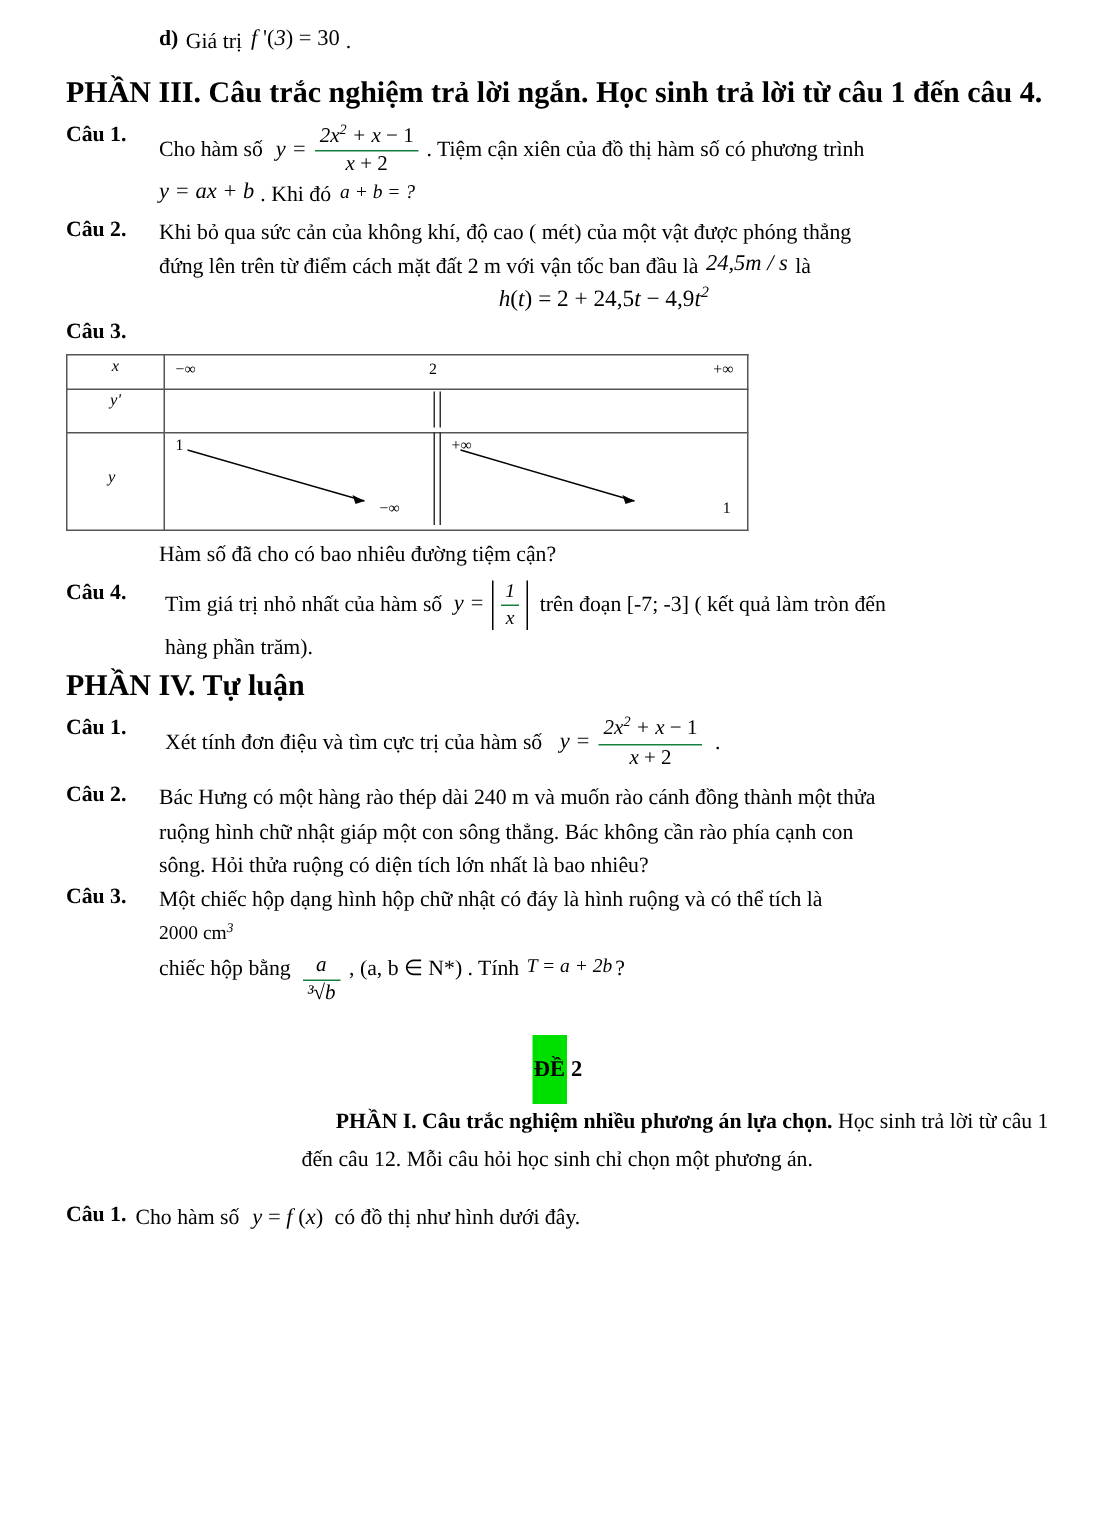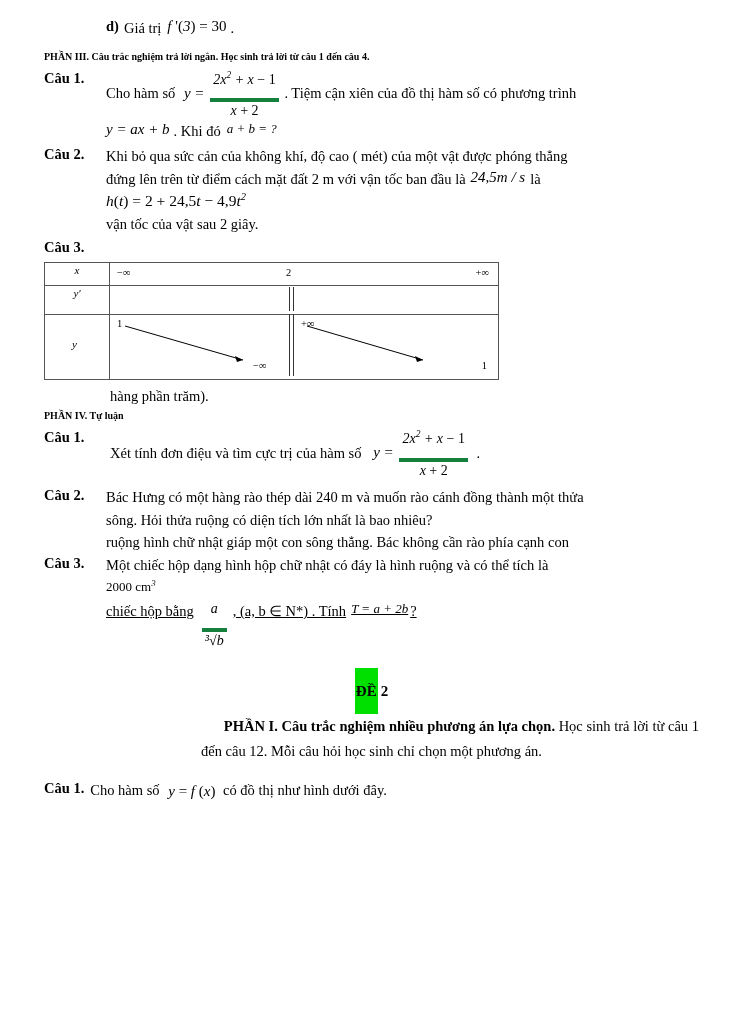--- a/index.html
+++ b/index.html
@@ -44,21 +44,21 @@
   }
   .body-txt {
     font-size: 14.5px;
     line-height: 1.42;
   }
   .indent {
     margin-left: 62px;
   }
   .heading {
     font-weight: bold;
-    font-size: 10px;
+    font-size: 20px;
     margin: 6px 0 4px 0;
   }
   
   .mi { font-family: "Liberation Serif", serif; font-style: italic; }
   .mn { font-family: "Liberation Serif", serif; font-style: normal; }
   .math {
     font-family: "Liberation Serif", serif;
     font-style: italic;
     font-size: 15px;
     white-space: nowrap;
@@ -68,22 +68,22 @@
   .frac {
     display: inline-block;
     vertical-align: middle;
     text-align: center;
     font-size: 14px;
     line-height: 1.15;
     margin: 0 2px;
   }
   .frac .num {
     display: block;
-    padding: 0 3px 11px 3px;
-    border-bottom: 4px solid #15803d;
+    padding: 0 3px 1px 3px;
+    border-bottom: 1px solid #15803d;
   }
   .frac .den {
     display: block;
     padding: 1px 3px 0 3px;
   }
   sup.e { font-size: 0.68em; vertical-align: super; font-style: italic;}
   .smallmath { font-size: 13px; }
   .absbar {
     display: inline-block;
     vertical-align: middle;
@@ -176,27 +176,24 @@
 
     <div class="row" style="margin-top:4px;">
       <span class="lbl lbl-w">Câu 2.</span>
       <span class="body-txt">Khi bỏ qua sức cản của không khí, độ cao ( mét) của một vật được phóng thẳng</span>
     </div>
     <div class="row indent">
       <span class="body-txt">đứng lên trên từ điểm cách mặt đất 2 m với vận tốc ban đầu là</span>
       <span class="math" style="margin-left:5px;">24,5m / s</span>
       <span class="body-txt" style="margin-left:5px;">là</span>
     </div>
-    <div class="row indent" style="margin-top:1px;">
+    <div class="row indent" style="margin-top:1px;justify-content:center;">
       <span class="math" style="font-size:15.5px;">
         <span class="mi">h</span><span class="mn">(</span><span class="mi">t</span><span class="mn">)</span> <span class="mn">=</span> <span class="mn">2</span> <span class="mn">+</span> <span class="mn">24,5</span><span class="mi">t</span> <span class="mn">−</span> <span class="mn">4,9</span><span class="mi">t</span><sup class="e">2</sup>
       </span>
-    </div>
-    <div class="row indent" style="margin-top:4px;">
-      <span class="body-txt">vận tốc của vật sau 2 giây.</span>
     </div>
 
     <div class="row" style="margin-top:4px;">
       <span class="lbl lbl-w">Câu 3.</span>
     </div>
 
     <div class="vt-wrap">
       <table class="vtable">
         <tbody>
             <tr>
@@ -236,21 +233,40 @@
                 <polygon points="312,44 304,40 306,46" fill="#000"></polygon>
               </svg>
               <span class="pos-a" style="left:178px; top:-2px; height:62px; border-left:1px solid #333; border-right:1px solid #333; width:3px;"></span>
             </div>
           </td>
         </tr>
       </tbody>
         </table>
     </div>
 
-
+    <div class="row indent" style="margin-top:2px;">
+      <span class="body-txt">Hàm số đã cho có bao nhiêu đường tiệm cận?</span>
+    </div>
+
+    <div class="row" style="margin-top:6px;">
+      <span class="lbl lbl-w">Câu 4.</span>
+      <span class="body-txt">
+        <span style="margin-left:4px;">Tìm giá trị nhỏ nhất của hàm số</span>
+        <span class="math" style="margin-left:4px;">
+          <span>y =</span>
+          <span class="absbar">
+            <span class="frac" style="font-size:13px;">
+              <span class="num">1</span>
+              <span class="den">x</span>
+            </span>
+          </span>
+        </span>
+        <span style="margin-left:3px;">trên đoạn [-7; -3] ( kết quả làm tròn đến</span>
+      </span>
+    </div>
     <div class="row indent" style="margin-top:2px;font-family:Liberation Serif, serif;">
       <span class="body-txt" style="margin-left:4px;">hàng phần trăm).</span>
     </div>
 
     <div class="heading" style="margin-top:4px;">PHẦN IV. Tự luận</div>
 
     <div class="row" style="margin-top:8px;">
       <span class="lbl lbl-w">Câu 1.</span>
       <span class="body-txt">
         <span style="margin-left:4px;">Xét tính đơn điệu và tìm cực trị của hàm số</span>
@@ -263,34 +279,34 @@
         </span>
         <span style="margin-left:3px;">.</span>
       </span>
     </div>
 
     <div class="row" style="margin-top:8px;">
       <span class="lbl lbl-w">Câu 2.</span>
       <span class="body-txt">Bác Hưng có một hàng rào thép dài 240 m và muốn rào cánh đồng thành một thửa</span>
     </div>
     <div class="row indent">
+      <span class="body-txt">ruộng hình chữ nhật giáp một con sông thẳng. Bác không cần rào phía cạnh con</span>
+    </div>
+    <div class="row indent">
       <span class="body-txt">sông. Hỏi thửa ruộng có diện tích lớn nhất là bao nhiêu?</span>
-    </div>
-    <div class="row indent">
-      <span class="body-txt">ruộng hình chữ nhật giáp một con sông thẳng. Bác không cần rào phía cạnh con</span>
     </div>
 
     <div class="row" style="margin-top:2px;">
       <span class="lbl lbl-w">Câu 3.</span>
       <span class="body-txt">Một chiếc hộp dạng hình hộp chữ nhật có đáy là hình ruộng và có thể tích là</span>
     </div>
     <div class="row indent">
       <span class="math smallmath"><span class="mn">2000 cm</span><sup class="e">3</sup></span>
     </div>
-    <div class="row indent" style="margin-top:6px;text-decoration:underline;">
+    <div class="row indent" style="margin-top:6px;">
       <span class="body-txt">chiếc hộp bằng</span>
       <span class="math" style="margin-left:6px;">
         <span class="frac">
           <span class="num">a</span>
           <span class="den">³√b</span>
         </span>
       </span>
       <span class="body-txt" style="margin-left:4px;">, (a, b ∈ N*) . Tính</span>
       <span class="math smallmath" style="margin-left:5px;">T = a + 2b</span>
       <span class="body-txt" style="margin-left:2px;">?</span>

